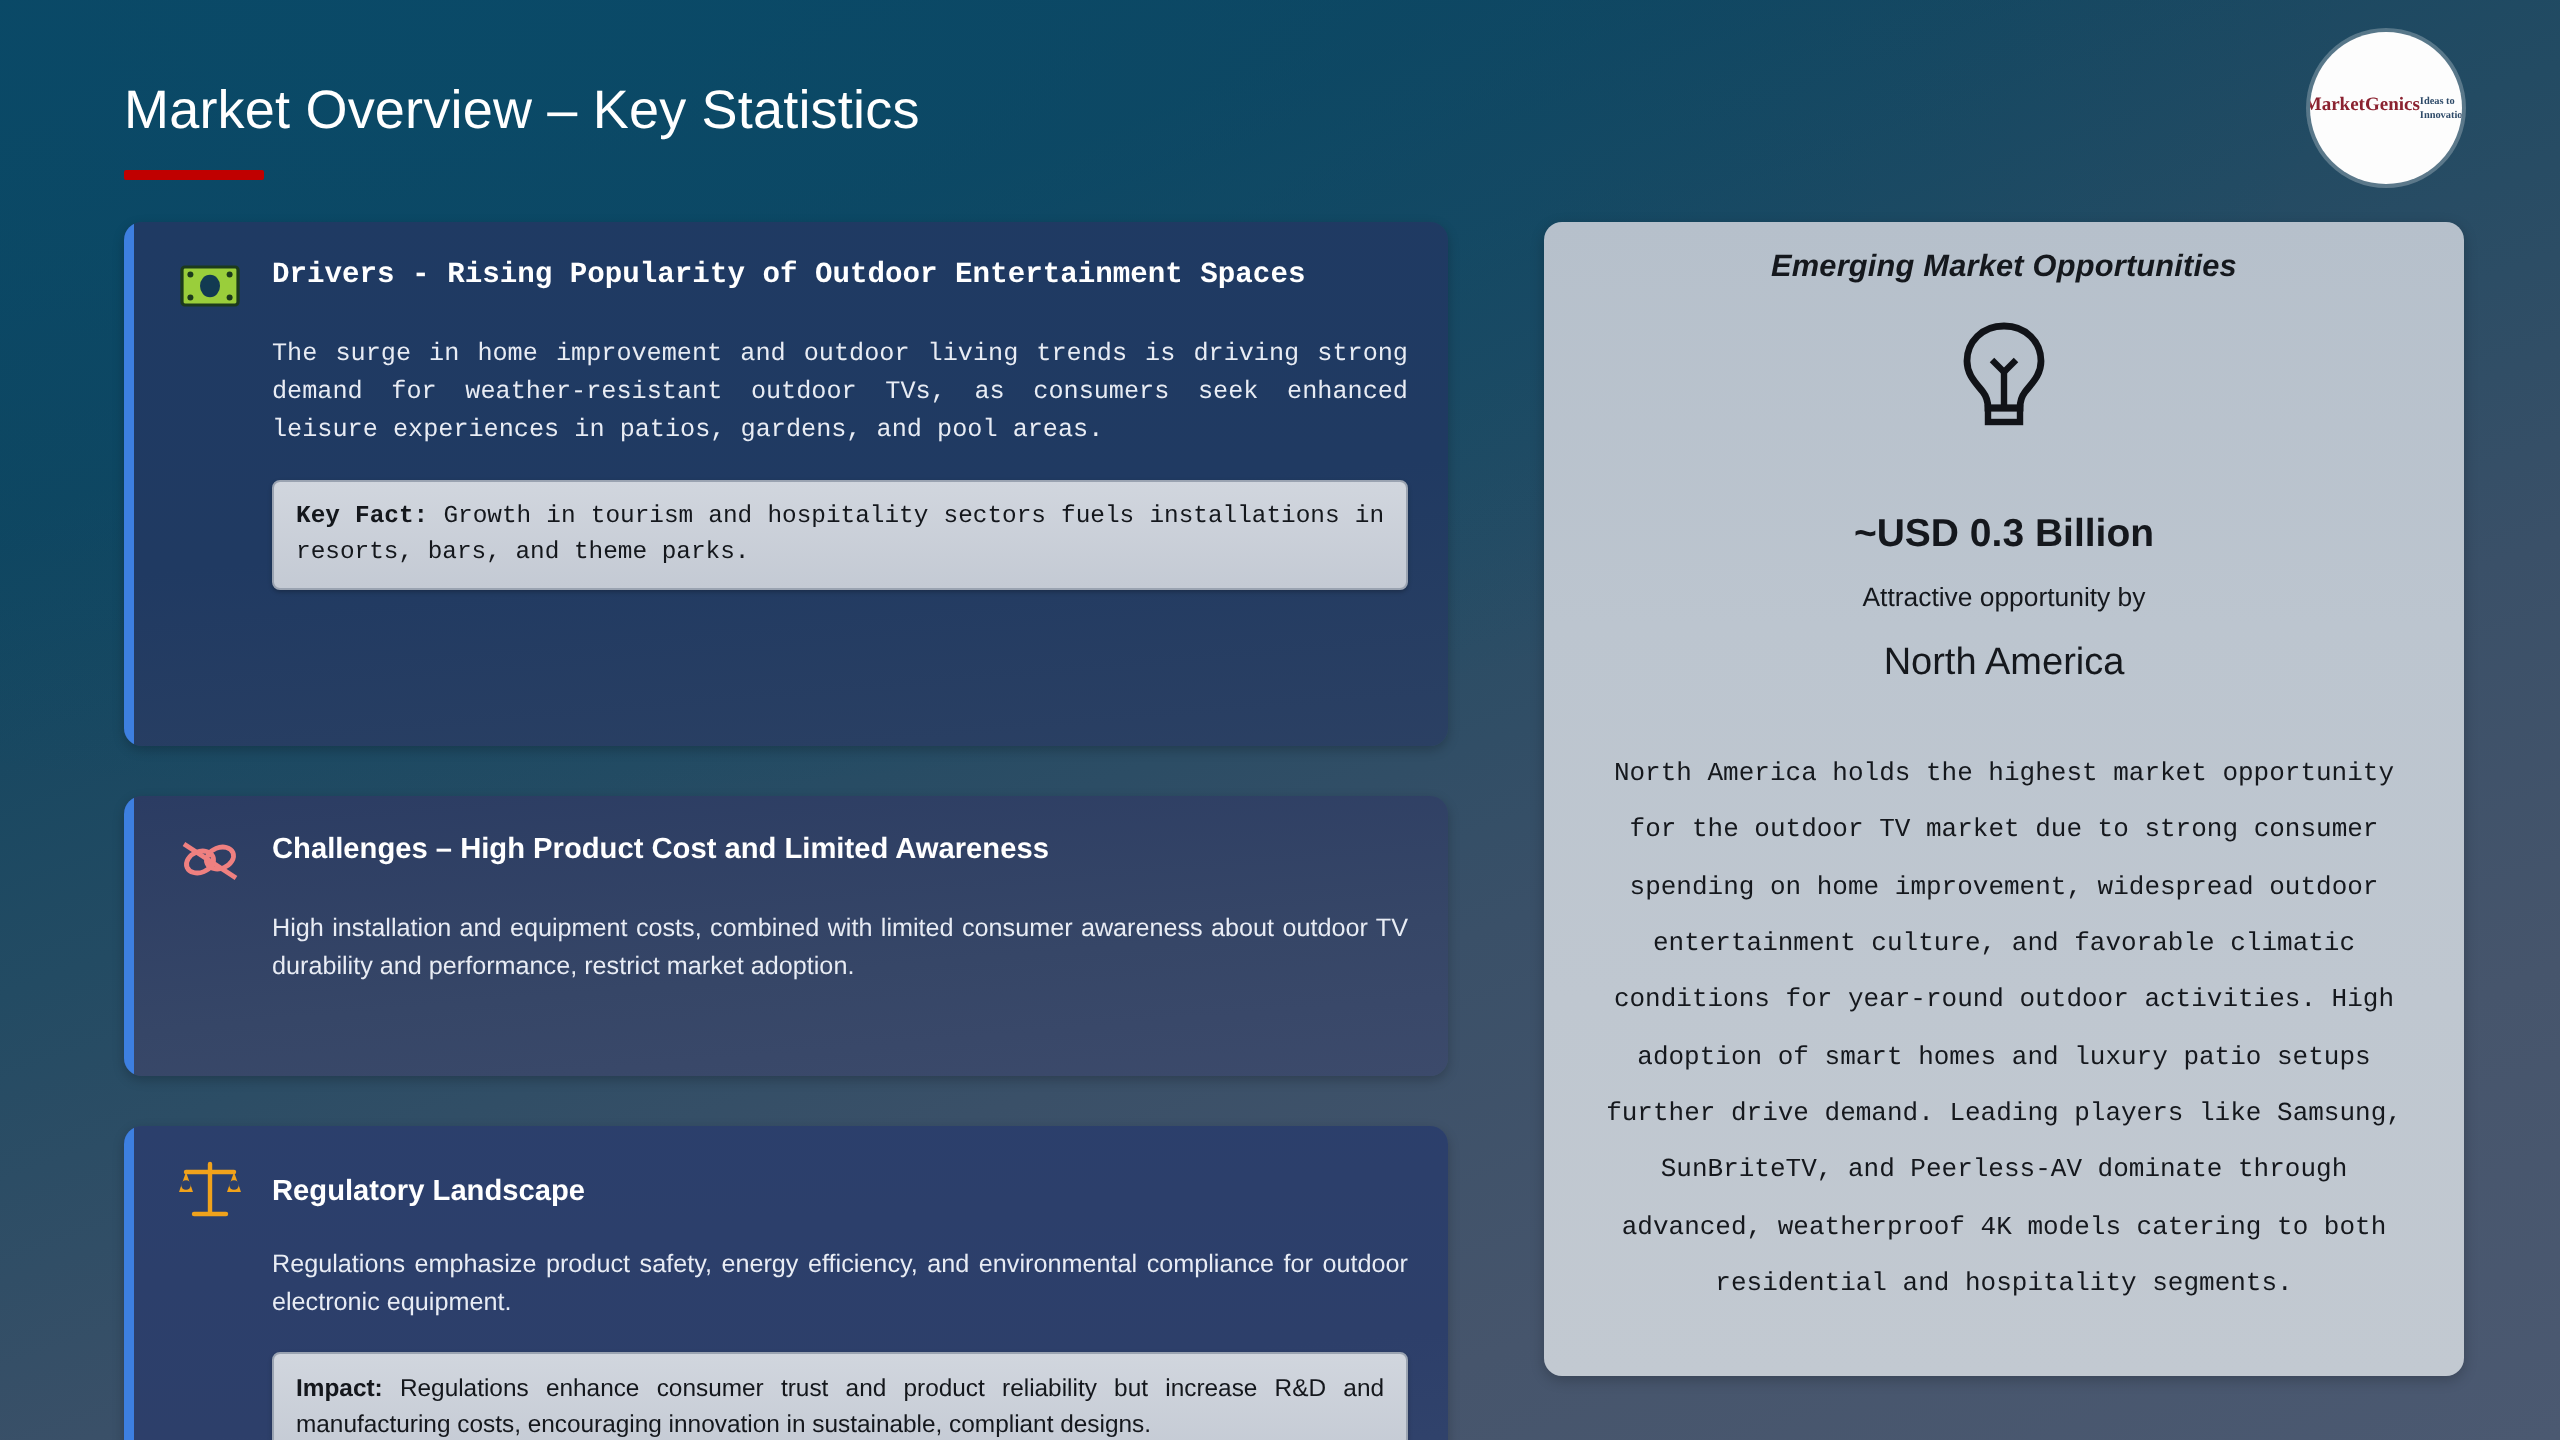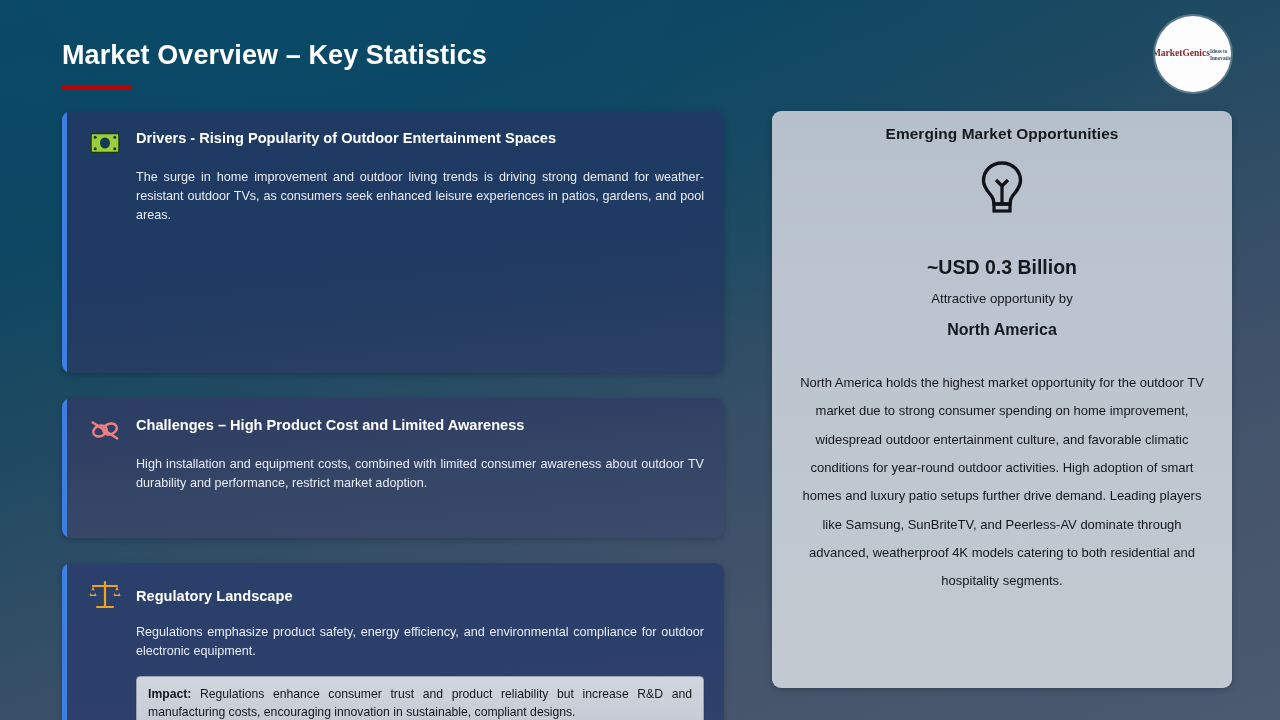--- a/index.html
+++ b/index.html
@@ -8,21 +8,21 @@
     font-family:"Liberation Sans", sans-serif;
     background:
       radial-gradient(ellipse 120% 90% at 18% 0%, rgba(10,74,104,0.95) 0%, rgba(10,70,99,0.0) 62%),
       linear-gradient(160deg, #0a4663 0%, #10455f 22%, #234b63 42%, #3a5068 62%, #46556c 80%, #4b5971 100%);
     position:relative;
   }
 
   
   .page-title {
     position:absolute; left:62px; top:40px;
-    font-size:27px; font-weight:bold; color:#ffffff;
+    font-size:27px; font-weight:normal; color:#ffffff;
     letter-spacing:0.1px;
   }
   .title-rule {
     position:absolute; left:62px; top:85px;
     width:70px; height:5px; background:#c00000; border-radius:1px;
   }
 
   
   .logo {
     position:absolute; left:1155px; top:16px;
@@ -49,21 +49,21 @@
     border-radius:9px;
     padding:16px 20px 16px 26px;
     margin-bottom:25px;
     box-shadow:0 2px 6px rgba(0,0,0,0.22);
     overflow:hidden;
   }
   .card::before {
     content:""; position:absolute; left:0; top:0; bottom:0; width:5px;
     background:#3d7fe0; border-radius:9px 0 0 9px;
   }
-  .card-1 { height:262px; background:linear-gradient(175deg,#1f3a63 0%,#203a62 55%,#2b4063 100%); }
+  .card-1 { height:262px; background:linear-gradient(175deg,#1f3a63 0%,#203a62 55%,#2b4063 100%);font-family:Liberation Mono, monospace; }
   .card-2 { height:140px; background:linear-gradient(175deg,#2b3c63 0%,#364667 60%,#3c4a6b 100%); }
   .card-3 { height:208px; background:linear-gradient(175deg,#2b3f6c 0%,#2d3f6a 60%,#33456c 100%); }
 
   .card-head { display:flex; align-items:flex-start; gap:14px; }
   .card-icon { width:34px; height:32px; flex:0 0 34px; display:flex; align-items:center; justify-content:center; }
   .card-title {
     font-size:14.6px; font-weight:bold; color:#ffffff; line-height:1.2;
     padding-top:3px;
   }
   .card-body {
@@ -92,29 +92,29 @@
     position:absolute; left:772px; top:111px;
     width:460px; height:577px;
     border-radius:9px;
     background:linear-gradient(180deg,#b6c0cb 0%,#bcc5cf 35%,#c2c9d1 100%);
     box-shadow:0 2px 7px rgba(0,0,0,0.22);
     padding:14px 18px 10px;
     text-align:center;
     color:#15181d;
     overflow:hidden;
   }
-  .panel-title { font-size:15.4px; font-weight:bold; letter-spacing:0.1px; }
+  .panel-title { font-size:15.4px; font-weight:bold; letter-spacing:0.1px;font-style:italic; }
   .bulb-wrap { margin-top:17px; display:flex; justify-content:center; }
   .panel-value { margin-top:36px; font-size:19.5px; font-weight:bold; }
   .panel-sub { margin-top:12px; font-size:13.2px; }
-  .panel-region { margin-top:15px; font-size:16px; font-weight:bold; }
+  .panel-region { margin-top:15px; font-size:19px; font-weight:normal; }
   .panel-period { margin-top:14px; font-size:12.6px; }
   .panel-para {
     margin-top:30px; font-size:13px; line-height:2.18;
-    color:#15181d; padding:0 4px;
+    color:#15181d; padding:0 4px;font-family:Liberation Mono, monospace;
   }
 </style>
 </head>
 <body>
 
 <div class="page-title">Market Overview – Key Statistics</div>
 <div class="title-rule"></div>
 
 <div class="logo">
   <svg class="logo-mark" viewBox="0 0 32 30">
@@ -139,20 +139,23 @@
           <ellipse cx="15" cy="11" rx="5" ry="5.6" fill="#123a52"></ellipse>
           <circle cx="5.2" cy="5.2" r="1.5" fill="#1c3a1c"></circle>
           <circle cx="24.8" cy="5.2" r="1.5" fill="#1c3a1c"></circle>
           <circle cx="5.2" cy="16.8" r="1.5" fill="#1c3a1c"></circle>
           <circle cx="24.8" cy="16.8" r="1.5" fill="#1c3a1c"></circle>
         </svg>
       </span>
       <div class="card-title">Drivers - Rising Popularity of Outdoor Entertainment Spaces</div>
     </div>
     <div class="card-body">The surge in home improvement and outdoor living trends is driving strong demand for weather-resistant outdoor TVs, as consumers seek enhanced leisure experiences in patios, gardens, and pool areas.</div>
+    <div class="fact-box">
+      <b>Key Fact:</b><span> Growth in tourism and hospitality sectors fuels installations in resorts, bars, and theme parks.</span>
+    </div>
   </div>
 
   <div class="card card-2">
     <div class="card-head">
       <span class="card-icon">
         <svg width="32" height="28" viewBox="0 0 32 28">
           <g fill="none" stroke="#ef8080" stroke-width="2.4">
             <ellipse cx="11" cy="15" rx="7" ry="5.2" transform="rotate(-22 11 15)"></ellipse>
             <ellipse cx="21" cy="13" rx="7" ry="5.2" transform="rotate(-22 21 13)"></ellipse>
           </g>

